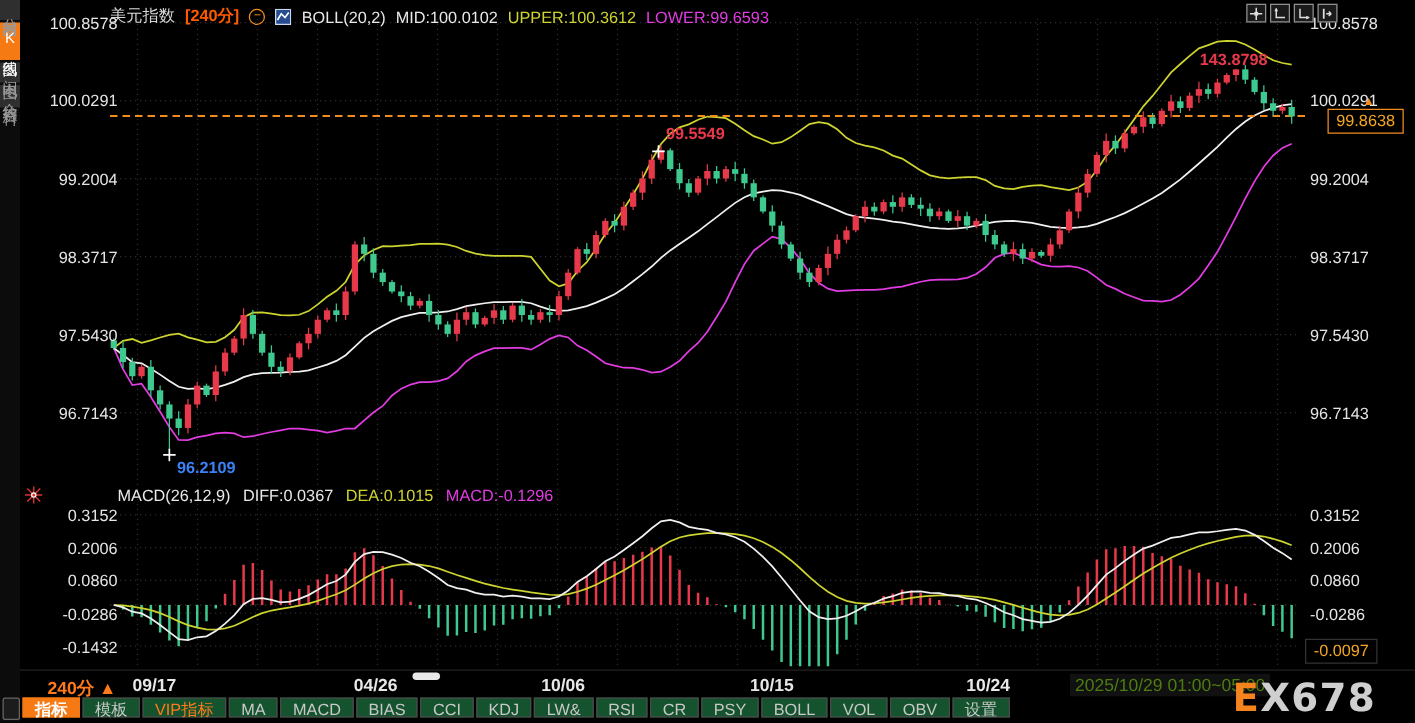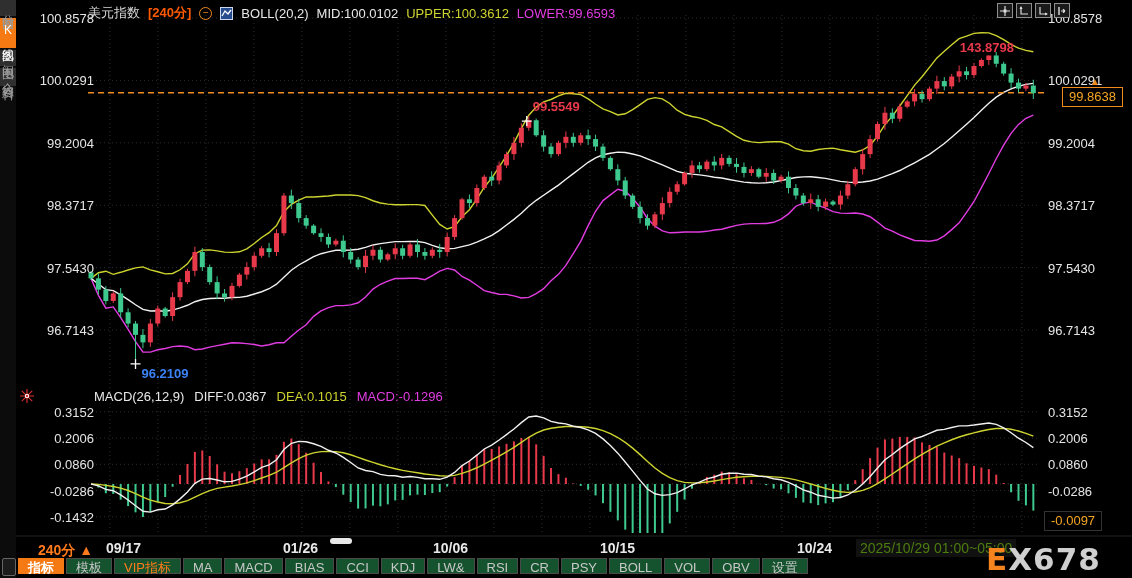--- a/index.html
+++ b/index.html
@@ -616,17 +616,17 @@
     <div class="axis-label axis-right" style="top: 404.801px;">0.3152</div>
     <div class="axis-label axis-left" style="top: 431.051px;">0.2006</div>
     <div class="axis-label axis-right" style="top: 431.051px;">0.2006</div>
     <div class="axis-label axis-left" style="top: 457.301px;">0.0860</div>
     <div class="axis-label axis-right" style="top: 457.301px;">0.0860</div>
     <div class="axis-label axis-left" style="top: 483.551px;">-0.0286</div>
     <div class="axis-label axis-right" style="top: 483.551px;">-0.0286</div>
     <div class="axis-label axis-left" style="top: 509.801px;">-0.1432</div>
     <div class="axis-label axis-right" style="top: 509.801px;">-0.1432</div>
     <div class="date-label" style="left: 106px;">09/17</div>
-    <div class="date-label" style="left: 283px;">01/26</div>
+    <div class="date-label" style="left: 283px;">04/26</div>
     <div class="date-label" style="left: 433px;">10/06</div>
     <div class="date-label" style="left: 600px;">10/15</div>
-    <div class="date-label" style="left: 773px; margin-left: 24px;">10/24</div>
+    <div class="date-label" style="left: 773px;">10/24</div>
   </div>
 
 </body></html>

